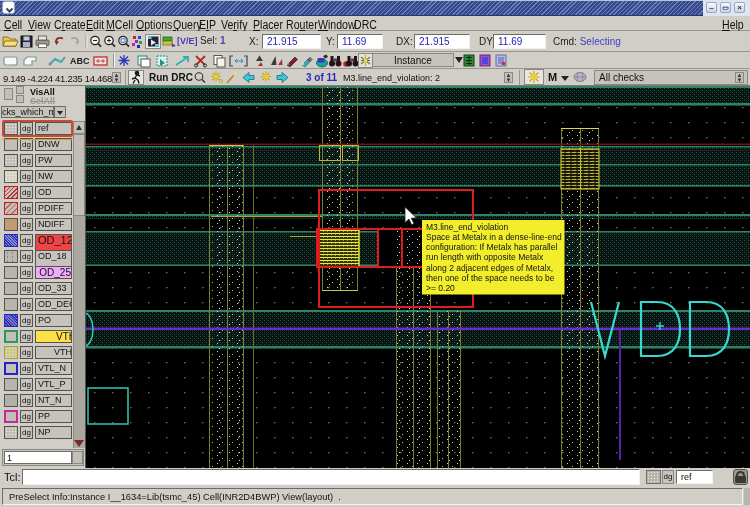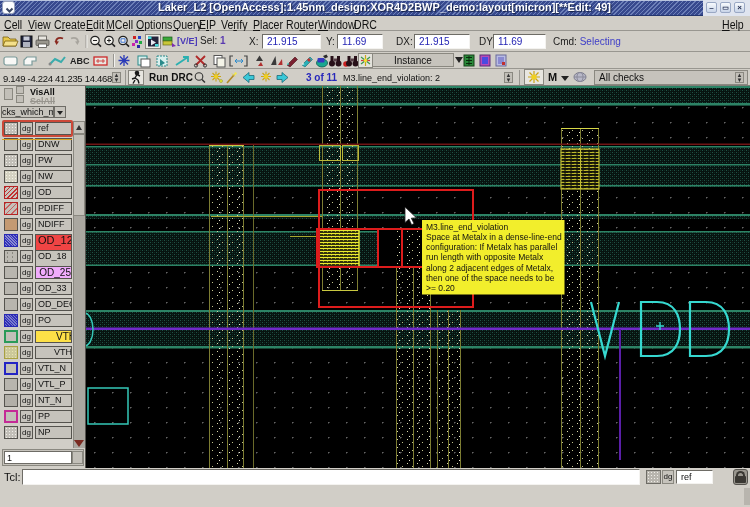--- a/index.html
+++ b/index.html
@@ -15,21 +15,20 @@
 </head>
 <body>
 
 <div class="abs" id="titlebar" style="left:0;top:0;width:750px;height:16px;
   background:repeating-linear-gradient(135deg,#6c7fb8 0 1px,#37498e 1px 3px);box-shadow:inset 0 1px 0 #b8c4de, inset 0 -1px 0 #24366e;">
   <div class="abs" style="left:2px;top:1px;width:13px;height:13px;background:#fcfdff;border:1px solid #9aa4bc;border-radius:3px;">
     <svg width="11" height="11" style="margin:0 0 0 1px">
         <path d="M2.5,3.5 L5.5,6.5 L8.5,3.5" fill="none" stroke="#3a4662" stroke-width="2"></path>
       </svg>
   </div>
-  <div class="abs" style="left:158px;top:1px;font-size:11px;font-weight:bold;color:#fff;text-shadow:1px 1px 1px #101c40;white-space:nowrap;">Laker_L2 [OpenAccess]:1.45nm_design:XOR4D2BWP_demo:layout[micron][**Edit: 49]</div>
   <div class="abs" style="left:703px;top:0;width:47px;height:16px;background:#dfe4ef;"></div>
   <div class="abs" style="left:706px;top:2px;width:11px;height:11px;background:linear-gradient(#f8fafd,#c8d4e8);border:1px solid #9aa8c4;border-radius:2px;font-size:8px;line-height:9px;text-align:center;color:#222c50;font-weight:bold;">–</div>
   <div class="abs" style="left:720px;top:2px;width:11px;height:11px;background:linear-gradient(#f8fafd,#c8d4e8);border:1px solid #9aa8c4;border-radius:2px;font-size:7px;line-height:10px;text-align:center;color:#222c50;font-weight:bold;">▭</div>
   <div class="abs" style="left:734px;top:2px;width:11px;height:11px;background:linear-gradient(#f8fafd,#c8d4e8);border:1px solid #9aa8c4;border-radius:2px;font-size:8px;line-height:10px;text-align:center;color:#222c50;font-weight:bold;">×</div>
 </div>
 
 <div class="abs" id="menubar" style="left:0;top:16px;width:750px;height:15px;background:#d1cec7;border-bottom:1px solid #989690;">
   <div style="position:relative;width:708px;height:15px;font-size:12px;color:#111;">
     <span class="abs mi" style="left:4px"><u>C</u>ell</span>
     <span class="abs mi" style="left:28px"><u>V</u>iew</span>
@@ -509,14 +508,17 @@
   <div class="abs fld" style="left:22px;top:1px;width:618px;height:16px;"></div>
   <div class="abs" style="left:646px;top:2px;width:15px;height:14px;background:#b8b5ae;background-image:radial-gradient(#efede8 25%,transparent 30%);background-size:3px 3px;border:1px solid #6e6c66;"></div>
   <div class="abs" style="left:662px;top:2px;width:12px;height:14px;background:#c6c3bc;border:1px solid #8a8880;font-size:8px;color:#111;text-align:center;line-height:12px;">dg</div>
   <div class="abs fld" style="left:676px;top:2px;width:37px;height:14px;color:#111;font-size:9px;line-height:12px;">ref</div>
   <div class="abs" style="left:733px;top:1px;width:15px;height:16px;background:#9a978f;border:1px solid #55534e;border-radius:3px;"></div>
   <div class="abs" style="left:736px;top:3px;width:9px;height:5px;border:2px solid #3a3833;border-bottom:none;border-radius:5px 5px 0 0;"></div>
   <div class="abs" style="left:735px;top:8px;width:11px;height:7px;background:#3a3833;border-radius:1px;"></div>
 </div>
 
 <div class="abs" id="statusbar" style="left:0;top:487px;width:750px;height:20px;background:#d1cec7;">
+  <div class="abs" style="left:2px;top:1px;width:741px;height:17px;background:#d1cec7;border:1px solid #6e6c66;border-bottom-color:#f4f3f0;border-right-color:#f4f3f0;">
+    <span style="position:absolute;left:6px;top:3px;font-size:9.3px;color:#111;white-space:nowrap;">PreSelect Info:Instance I__1634=Lib(tsmc_45) Cell(INR2D4BWP) View(layout)&nbsp;&nbsp;.</span>
+  </div>
   <div class="abs" style="left:744px;top:1px;width:6px;height:17px;background:#b8b5ae;"></div>
 </div>
 
 </body></html>

